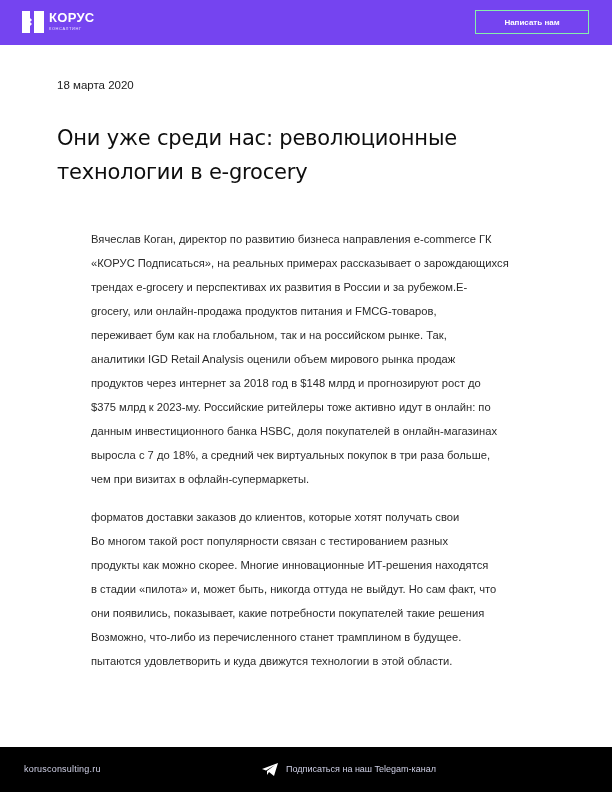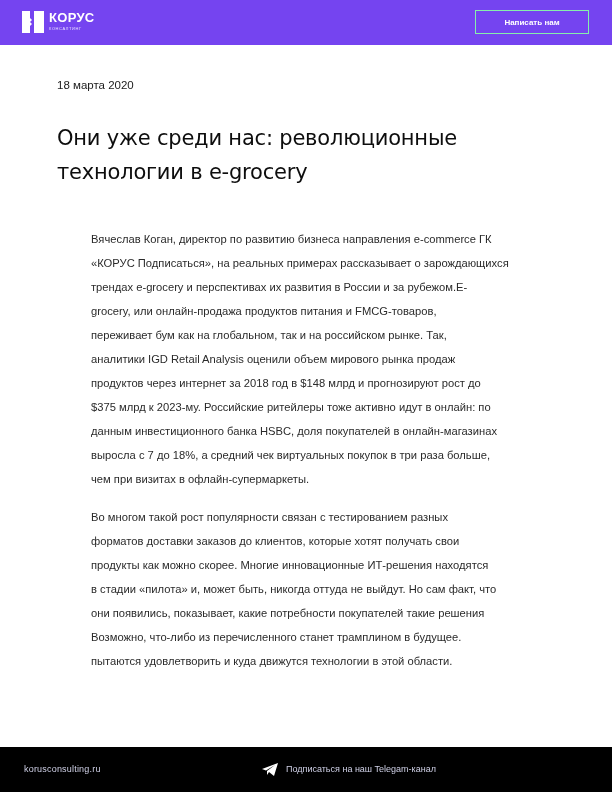--- a/index.html
+++ b/index.html
@@ -87,22 +87,22 @@
   <span class="line">переживает бум как на глобальном, так и на российском рынке. Так,</span>
   <span class="line">аналитики IGD Retail Analysis оценили объем мирового рынка продаж</span>
   <span class="line">продуктов через интернет за 2018 год в $148 млрд и прогнозируют рост до</span>
   <span class="line">$375 млрд к 2023-му. Российские ритейлеры тоже активно идут в онлайн: по</span>
   <span class="line">данным инвестиционного банка HSBC, доля покупателей в онлайн-магазинах</span>
   <span class="line">выросла с 7 до 18%, а средний чек виртуальных покупок в три раза больше,</span>
   <span class="line">чем при визитах в офлайн-супермаркеты.</span>
 </div>
 
 <div class="para p2">
+  <span class="line">форматов доставки заказов до клиентов, которые хотят получать свои</span>
   <span class="line">Во многом такой рост популярности связан с тестированием разных</span>
-  <span class="line">форматов доставки заказов до клиентов, которые хотят получать свои</span>
   <span class="line">продукты как можно скорее. Многие инновационные ИТ-решения находятся</span>
   <span class="line">в стадии «пилота» и, может быть, никогда оттуда не выйдут. Но сам факт, что</span>
   <span class="line">они появились, показывает, какие потребности покупателей такие решения</span>
   <span class="line">Возможно, что-либо из перечисленного станет трамплином в будущее.</span>
   <span class="line">пытаются удовлетворить и куда движутся технологии в этой области.</span>
 </div>
 
 <div class="footer">
   <a class="site-link">korusconsulting.ru</a>
   <svg class="tg-icon" viewBox="0 0 16 13">

